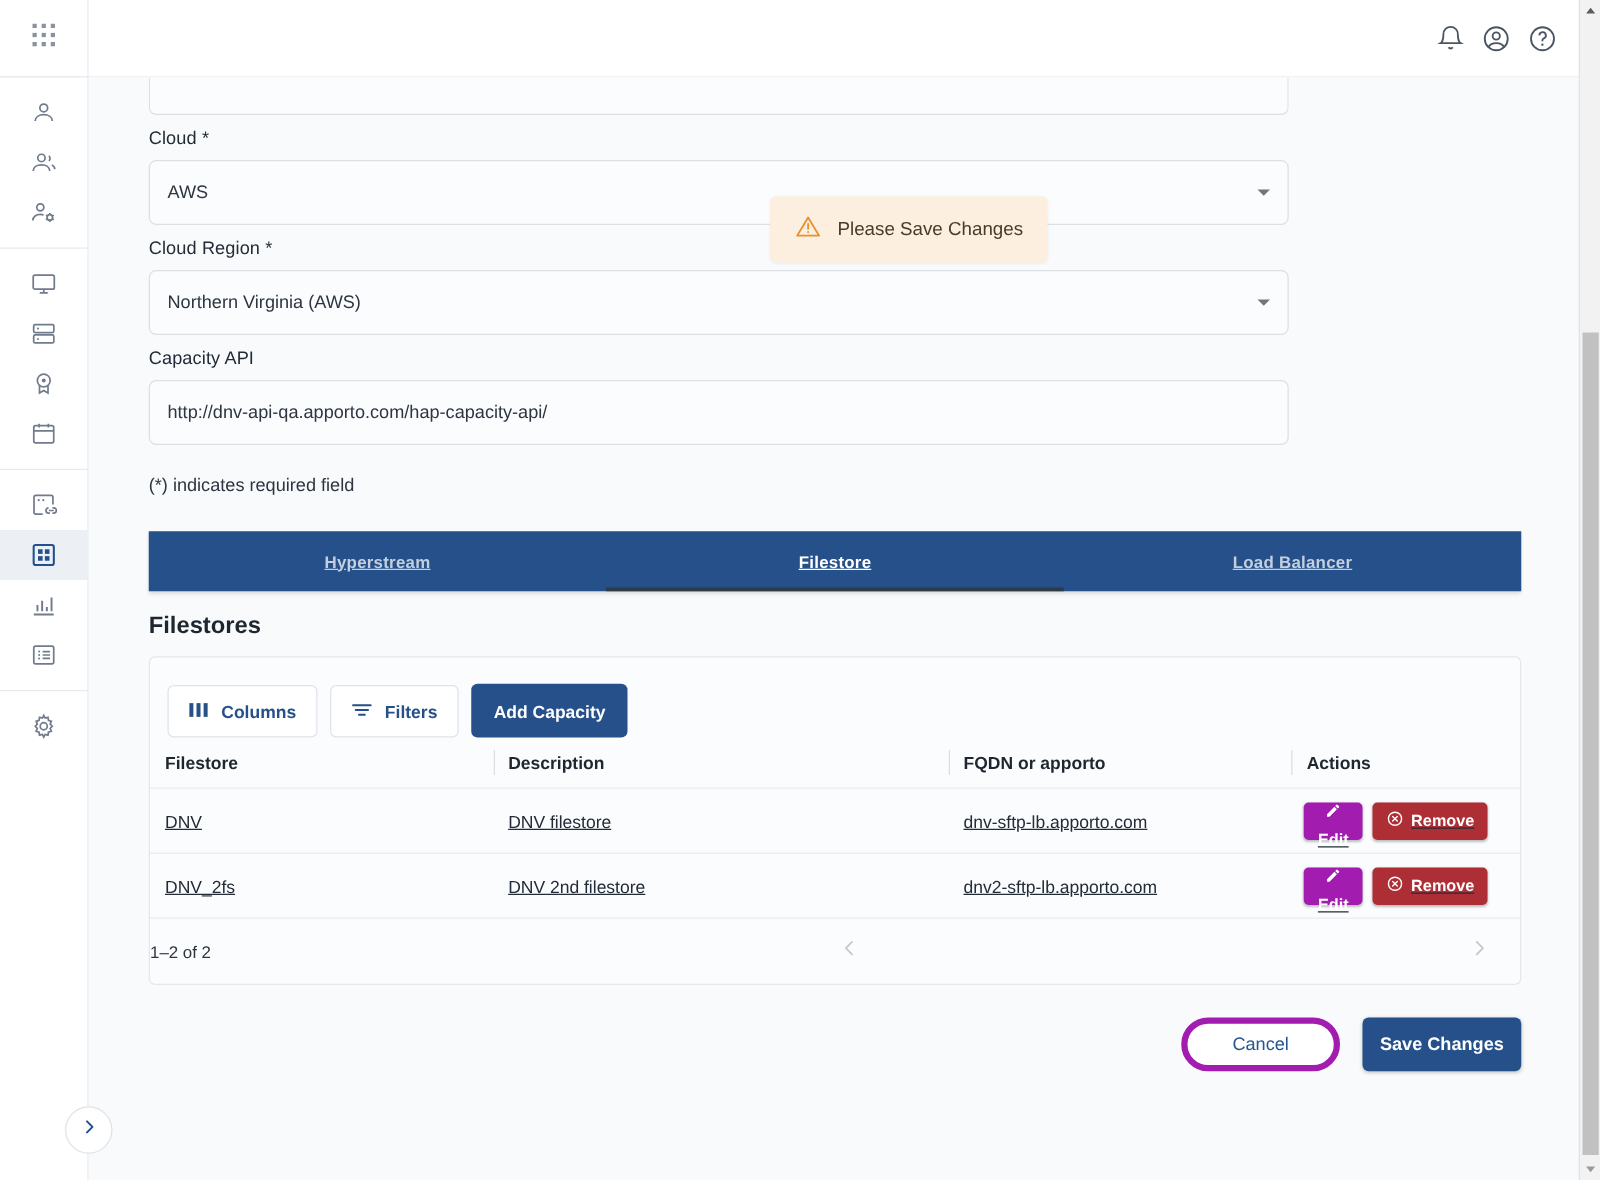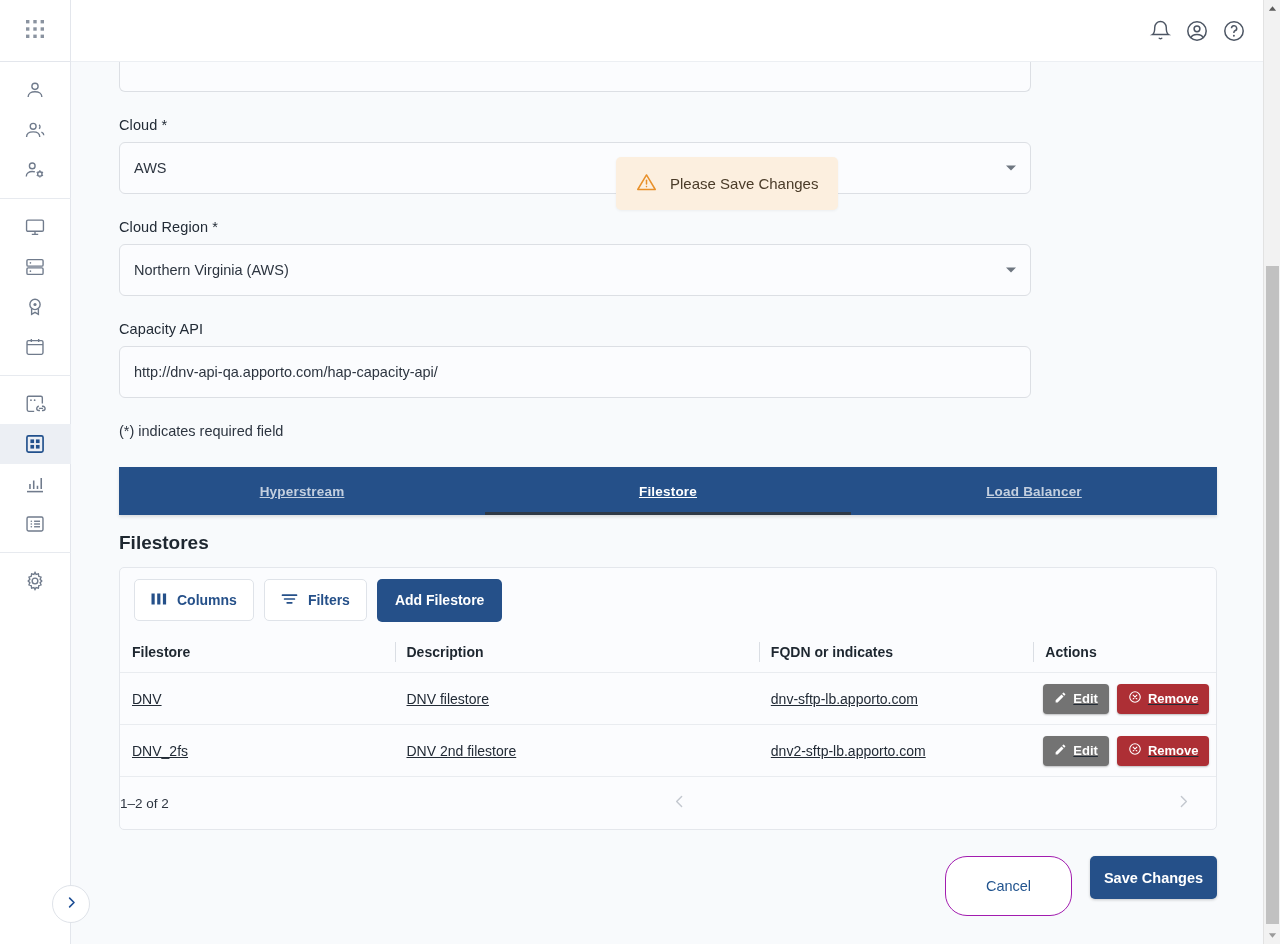--- a/index.html
+++ b/index.html
@@ -65,21 +65,21 @@
   
   .form-wrap { padding: 0 48px; padding-top: 0; }
   .field-partial {
     height: 30px; margin-top: 0;
     border: 1px solid #dcdfe4; border-top: none;
     border-radius: 0 0 6px 6px;
     background: #fbfcfe;
     width: 912px;
   }
   .flabel {
-    font-size: 14.5px; color: #222b36; margin-top: 25px; margin-bottom: 9px;
+    font-size: 14.5px; color: #222b36; margin-top: 11px; margin-bottom: 9px;
     letter-spacing: .1px;
   }
   .finput {
     width: 912px; height: 52px;
     border: 1px solid #dcdfe4; border-radius: 6px;
     background: #fbfcfe;
     display: flex; align-items: center;
     padding: 0 14px;
     font-size: 14.5px; color: #2d3540;
     position: relative;
@@ -130,21 +130,21 @@
   }
 
   
   .tcard {
     margin: 13px 0 0 48px;
     width: 1098px;
     background: #fbfcfe;
     border: 1px solid #e4e7ec;
     border-radius: 5px;
   }
-  .ttoolbar { height: 64px; display: flex; align-items: center; padding-left: 14px; gap: 10px; }
+  .ttoolbar { height: 64px; display: flex; align-items: flex-end; padding-left: 14px; gap: 10px; }
   .btn-outline {
     height: 42px; padding: 0 16px; border-radius: 5px;
     background: #ffffff; border: 1px solid #dfe3e9;
     display: flex; align-items: center; gap: 10px;
     font-size: 14px; font-weight: bold; color: #255089;
     cursor: pointer;
   }
   .btn-primary {
     height: 43px; padding: 0 18px; border-radius: 5px;
     background: #255089; border: none; color: #fff;
@@ -168,24 +168,25 @@
 
   .trow {
     display: flex; align-items: center; height: 52px;
     border-top: 1px solid #e9ecf0;
   }
   .td { font-size: 14px; color: #222b36; padding-left: 12px; display: flex; align-items: center; text-decoration: underline; }
   .td.actions { gap: 8px; padding-left: 10px; }
 
   .btn-edit {
     height: 30px; padding: 0 11px; border-radius: 4px;
-    background: #737373; color: #fff; border: none;
+    background: #a21caf; color: #fff; border: none;
     font-size: 13px; font-weight: bold; cursor: pointer;
     display: flex; align-items: center; gap: 6px;
     box-shadow: 0 1px 2px rgba(0,0,0,.25);
+    flex-direction: column;
   }
   .btn-remove {
     height: 30px; padding: 12px 11px; border-radius: 4px;
     background: #ad2f35; color: #fff; border: none;
     font-size: 13px; font-weight: bold; cursor: pointer;
     display: flex; align-items: center; gap: 6px;
     box-shadow: 0 1px 2px rgba(0,0,0,.25);
   }
 
   .tfoot {
@@ -198,22 +199,22 @@
     width: 36px; height: 36px; border-radius: 50%;
     display: flex; align-items: center; justify-content: center;
     cursor: pointer;
   }
 
   .footer-actions {
     margin: 26px 0 0 48px; width: 1098px;
     display: flex; justify-content: flex-end; gap: 18px;
   }
   .btn-cancel {
-    width: 127px; height: 60px; border-radius: 22px;
-    background: #ffffff; border: 1px solid #a21caf;
+    width: 127px; height: 43px; border-radius: 22px;
+    background: #ffffff; border: 5px solid #a21caf;
     font-size: 14.5px; color: #23558f; cursor: pointer;
     font-family: "Liberation Sans", sans-serif;
   }
   .btn-save {
     width: 127px; height: 43px; border-radius: 5px;
     background: #255089; border: none; color: #fff;
     font-size: 14.5px; font-weight: bold; cursor: pointer;
     font-family: "Liberation Sans", sans-serif;
     box-shadow: 0 1px 3px rgba(0,0,0,.2);
   }
@@ -479,27 +480,27 @@
 
           <div class="btn-outline">
             <span>
               <svg width="17" height="14" viewBox="0 0 17 14" stroke="#255089" stroke-width="1.7" stroke-linecap="round">
                 <path d="M1.5 3.2h14M3.6 7h9.8M6.2 10.8h4.6"></path>
               </svg>
             </span>
             <span>Filters</span>
           </div>
 
-          <button class="btn-primary">Add Filestore</button>
+          <button class="btn-primary">Add Capacity</button>
         </div>
 
         <div class="thead">
           <div class="th c1">Filestore</div>
           <div class="th c2 div">Description</div>
-          <div class="th c3 div">FQDN or indicates</div>
+          <div class="th c3 div">FQDN or apporto</div>
           <div class="th c4 div">Actions</div>
         </div>
 
         <div class="trow">
           <div class="td c1">DNV</div>
           <div class="td c2">DNV filestore</div>
           <div class="td c3">dnv-sftp-lb.apporto.com</div>
           <div class="td c4 actions">
             <button class="btn-edit">
               <span>

